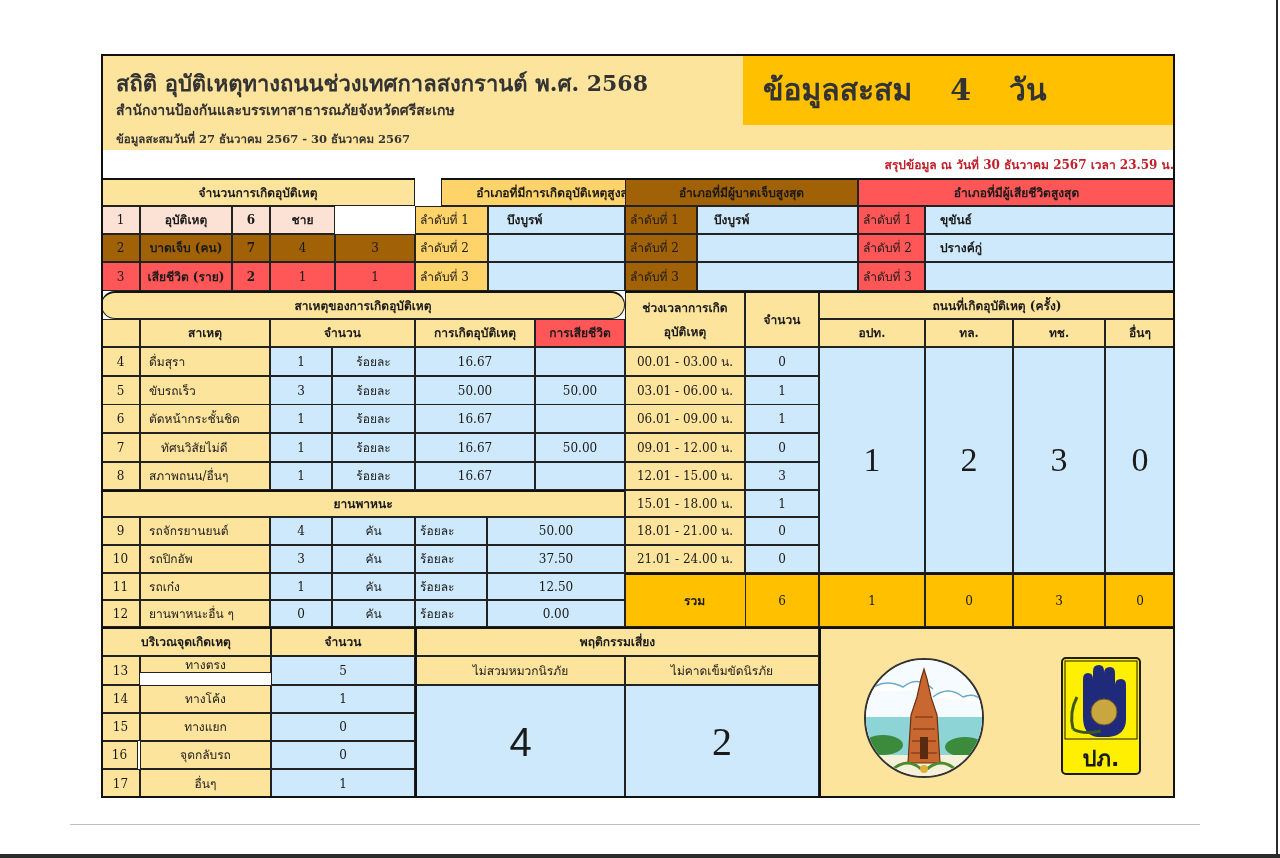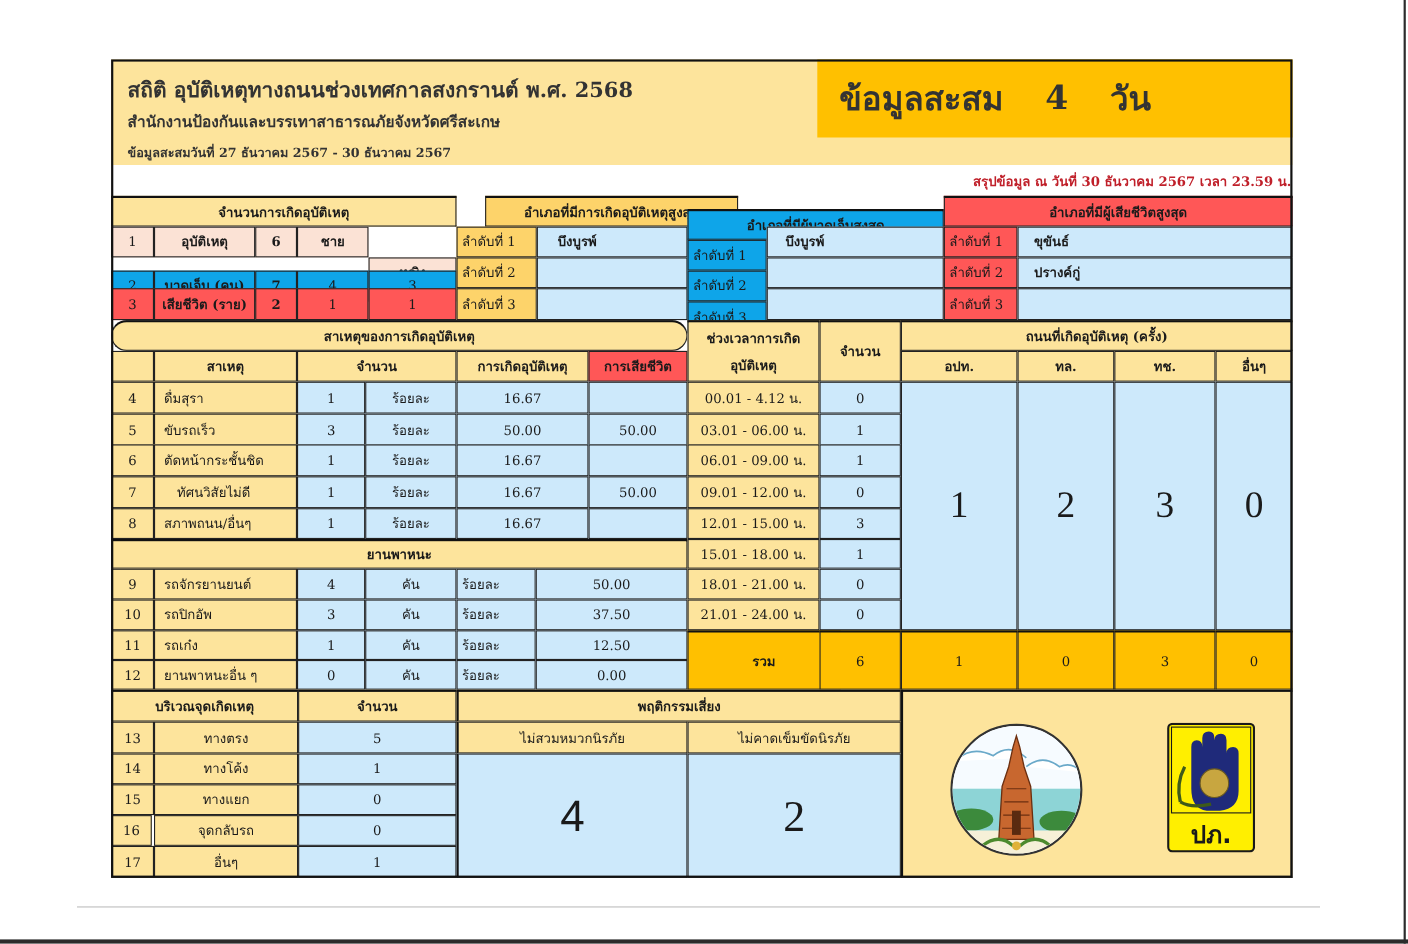--- a/index.html
+++ b/index.html
@@ -11,25 +11,25 @@
   .frame{position:absolute;left:101px;top:54px;width:1074px;height:744px;border:2px solid #111;box-sizing:border-box;}
   .c{position:absolute;box-sizing:border-box;border:1px solid #222;display:flex;align-items:center;justify-content:center;
      font-size:12px;line-height:1;white-space:nowrap;overflow:hidden;}
   .l{justify-content:flex-start;padding-left:4px;}
   .b{font-weight:bold;}
   .y{background:#fde49c;}
   .yd{background:#fdd36a;}
   .o{background:#ffc000;}
   .bl{background:#cde9fb;}
   .pk{background:#fbe2d5;}
-  .sa{background:#0ea5e9;margin-top:12px;}
+  .sa{background:#a16207;}
   .rd{background:#ff5757;}
   .thick-t{border-top:2px solid #111;}
   .thick-l{border-left:2px solid #111;}
-  .title1{position:absolute;left:116px;top:66px;font-size:19px;font-weight:bold;color:#333;}
+  .title1{position:absolute;left:116px;top:66px;font-size:22px;font-weight:bold;color:#333;}
   .title2{position:absolute;left:116px;top:99px;font-size:14px;font-weight:bold;color:#333;}
   .title3{position:absolute;left:116px;top:130px;font-size:11.5px;font-weight:bold;color:#333;}
   .big-title{position:absolute;left:743px;top:54px;width:432px;height:71px;background:#ffc000;
              display:flex;align-items:center;box-sizing:border-box;padding-left:20px;font-size:30px;font-weight:bold;color:#333;}
   .big-title span{margin-right:38px;}
   .summary-note{position:absolute;right:106px;top:155px;font-size:12px;font-weight:bold;color:#c0202a;}
   .huge{font-size:34px;font-family:"Liberation Serif",serif;}
   .huge-sans{font-size:40px;font-family:"Liberation Sans",sans-serif;}
 </style>
 </head>
@@ -176,21 +176,21 @@
   <div class="c bl l" style="left:415px;top:600px;width:72px;height:27px;">ร้อยละ</div>
   <div class="c bl" style="left:487px;top:600px;width:138px;height:27px;">0.00</div>
 </div>
 
 <div class="c y b thick-t" style="left:625px;top:291px;width:120px;height:56px;flex-direction:column;gap:12px;">
   <span>ช่วงเวลาการเกิด</span>
   <span>อุบัติเหตุ</span>
 </div>
 <div class="c y b thick-t" style="left:745px;top:291px;width:74px;height:56px;">จำนวน</div>
 
-<div class="c y" style="left:625px;top:347px;width:120px;height:29px;">00.01 - 4.12 น.</div>
+<div class="c y" style="left:625px;top:347px;width:120px;height:29px;">00.01 - 03.00 น.</div>
 <div class="c bl" style="left:745px;top:347px;width:74px;height:29px;">0</div>
 <div class="c y" style="left:625px;top:376px;width:120px;height:29px;">03.01 - 06.00 น.</div>
 <div class="c bl" style="left:745px;top:376px;width:74px;height:29px;">1</div>
 <div class="c y" style="left:625px;top:404px;width:120px;height:29px;">06.01 - 09.00 น.</div>
 <div class="c bl" style="left:745px;top:404px;width:74px;height:29px;">1</div>
 <div class="c y" style="left:625px;top:433px;width:120px;height:29px;">09.01 - 12.00 น.</div>
 <div class="c bl" style="left:745px;top:433px;width:74px;height:29px;">0</div>
 <div class="c y" style="left:625px;top:462px;width:120px;height:28px;">12.01 - 15.00 น.</div>
 <div class="c bl" style="left:745px;top:462px;width:74px;height:28px;">3</div>
 <div class="c y" style="left:625px;top:490px;width:120px;height:27px;">15.01 - 18.00 น.</div>
@@ -216,21 +216,21 @@
 
 <div class="c o thick-t" style="left:819px;top:573px;width:106px;height:54px;">1</div>
 <div class="c o thick-t" style="left:925px;top:573px;width:88px;height:54px;">0</div>
 <div class="c o thick-t" style="left:1013px;top:573px;width:92px;height:54px;">3</div>
 <div class="c o thick-t" style="left:1105px;top:573px;width:70px;height:54px;">0</div>
 
 <div class="c y b thick-t" style="left:101px;top:627px;width:170px;height:29px;">บริเวณจุดเกิดเหตุ</div>
 <div class="c y b thick-t" style="left:271px;top:627px;width:144px;height:29px;">จำนวน</div>
 
 <div class="c y" style="left:101px;top:656px;width:39px;height:29px;">13</div>
-<div class="c y" style="left:140px;top:656px;width:131px;height:29px;">ทางตรง</div>
+<div class="c y" style="left:140px;top:656px;width:131px;height:17px;">ทางตรง</div>
 <div class="c bl" style="left:271px;top:656px;width:144px;height:29px;">5</div>
 <div class="c y" style="left:101px;top:685px;width:39px;height:28px;">14</div>
 <div class="c y" style="left:140px;top:685px;width:131px;height:28px;">ทางโค้ง</div>
 <div class="c bl" style="left:271px;top:685px;width:144px;height:28px;">1</div>
 <div class="c y" style="left:101px;top:713px;width:39px;height:28px;">15</div>
 <div class="c y" style="left:140px;top:713px;width:131px;height:28px;">ทางแยก</div>
 <div class="c bl" style="left:271px;top:713px;width:144px;height:28px;">0</div>
 <div class="c y" style="left:101px;top:741px;width:37px;height:28px;">16</div>
 <div class="c y" style="left:140px;top:741px;width:131px;height:28px;">จุดกลับรถ</div>
 <div class="c bl" style="left:271px;top:741px;width:144px;height:28px;">0</div>

